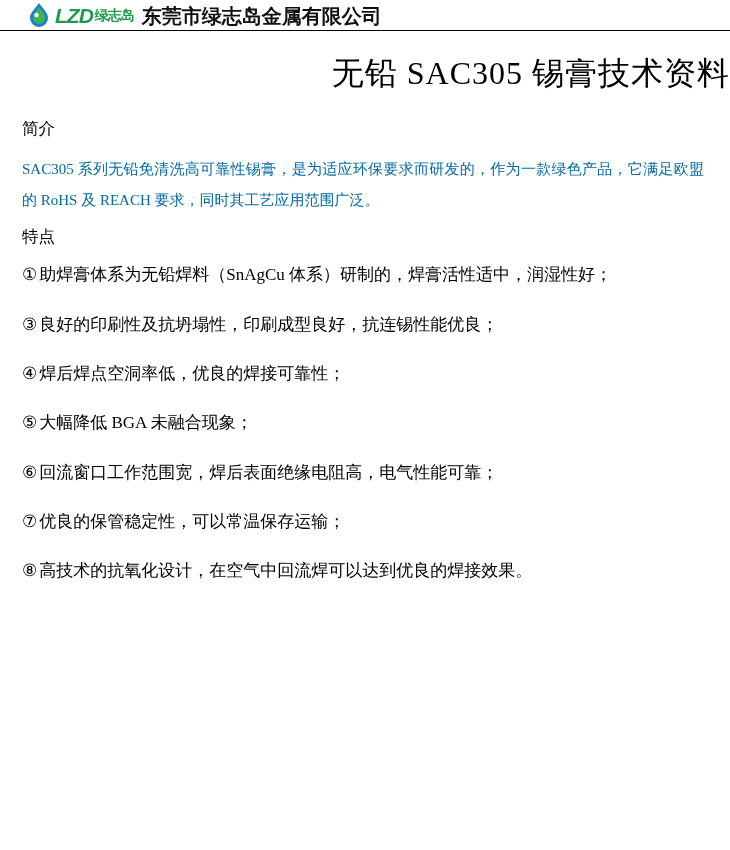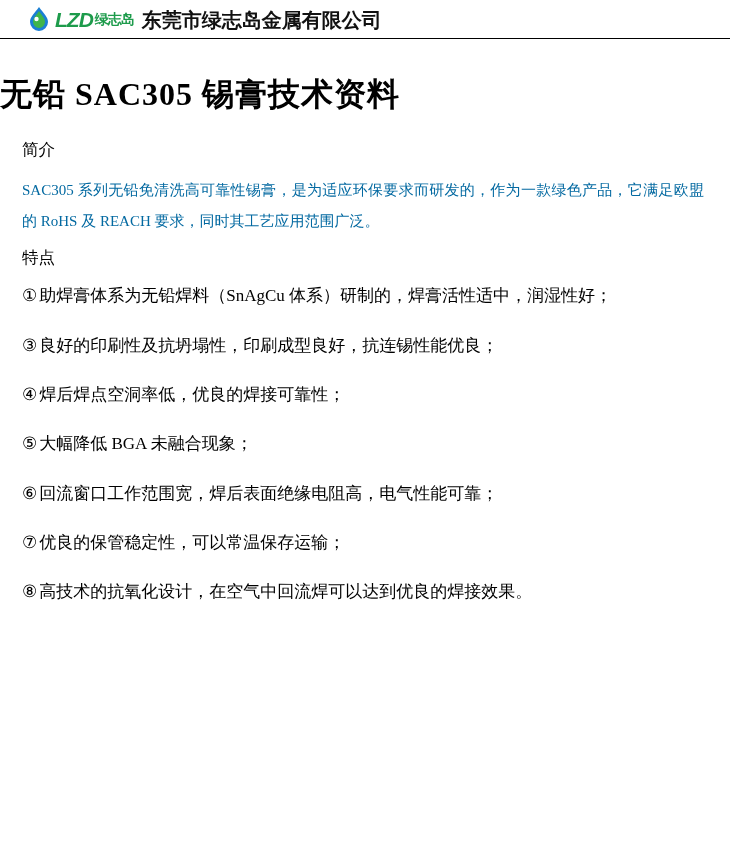--- a/index.html
+++ b/index.html
@@ -20,21 +20,21 @@
     height: 850px;
     box-sizing: border-box;
   }
 
   
   .header {
     display: flex;
     align-items: center;
     padding: 8px 16px 6px 26px;
     border-bottom: 1.5px solid #000000;
-    height: 39px;
+    height: 31px;
     box-sizing: border-box;
   }
   .logo-wrap {
     display: flex;
     align-items: center;
     flex: 0 0 auto;
   }
   .logo-mark {
     position: relative;
     width: 26px;
@@ -62,24 +62,24 @@
     font-family: "Liberation Sans", "DejaVu Sans", sans-serif;
     font-size: 14px;
     font-weight: bold;
     color: #1d9b4b;
     margin-left: 2px;
     letter-spacing: -1px;
   }
 
   
   .doc-title {
-    text-align: left;
+    text-align: right;
     font-size: 32px;
-    font-weight: bold;
-    margin: 34px 0 22px 0;
+    font-weight: normal;
+    margin: 21px 0 22px 0;
     letter-spacing: 1px;
     color: #000000;
   }
 
   
   .content {
     padding: 0 26px 0 22px;
   }
   .section-heading {
     font-size: 16.5px;

